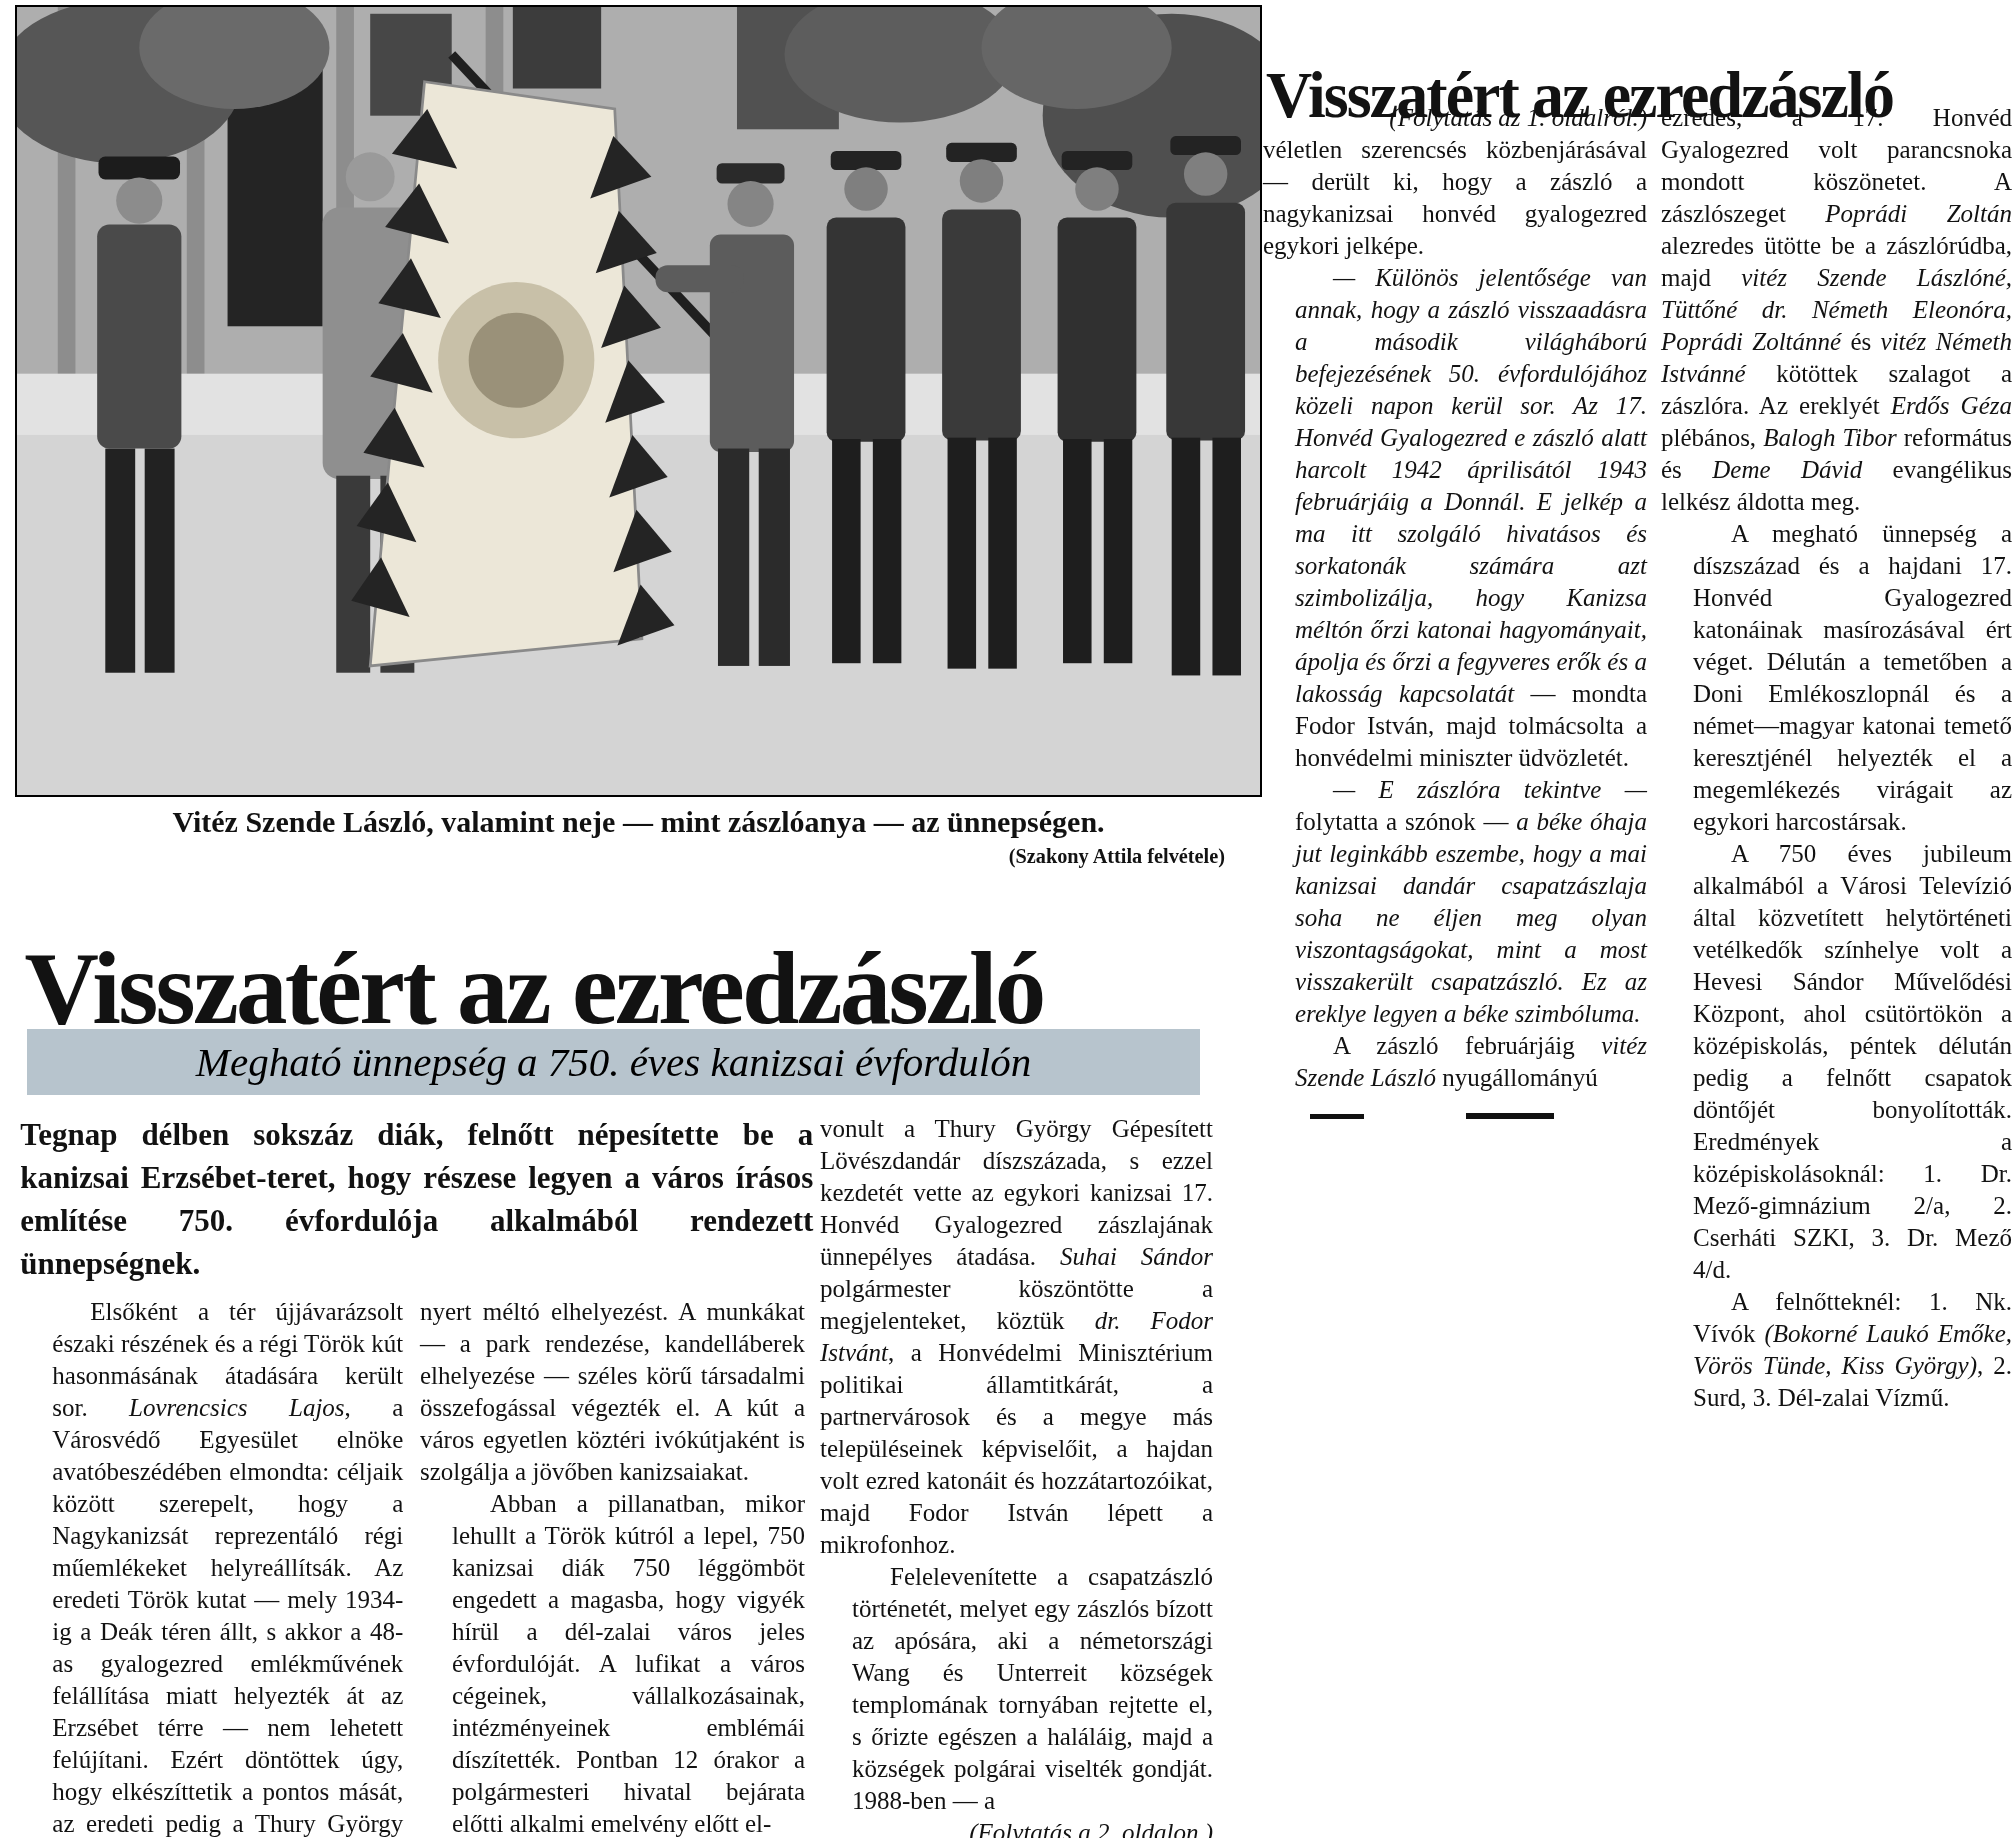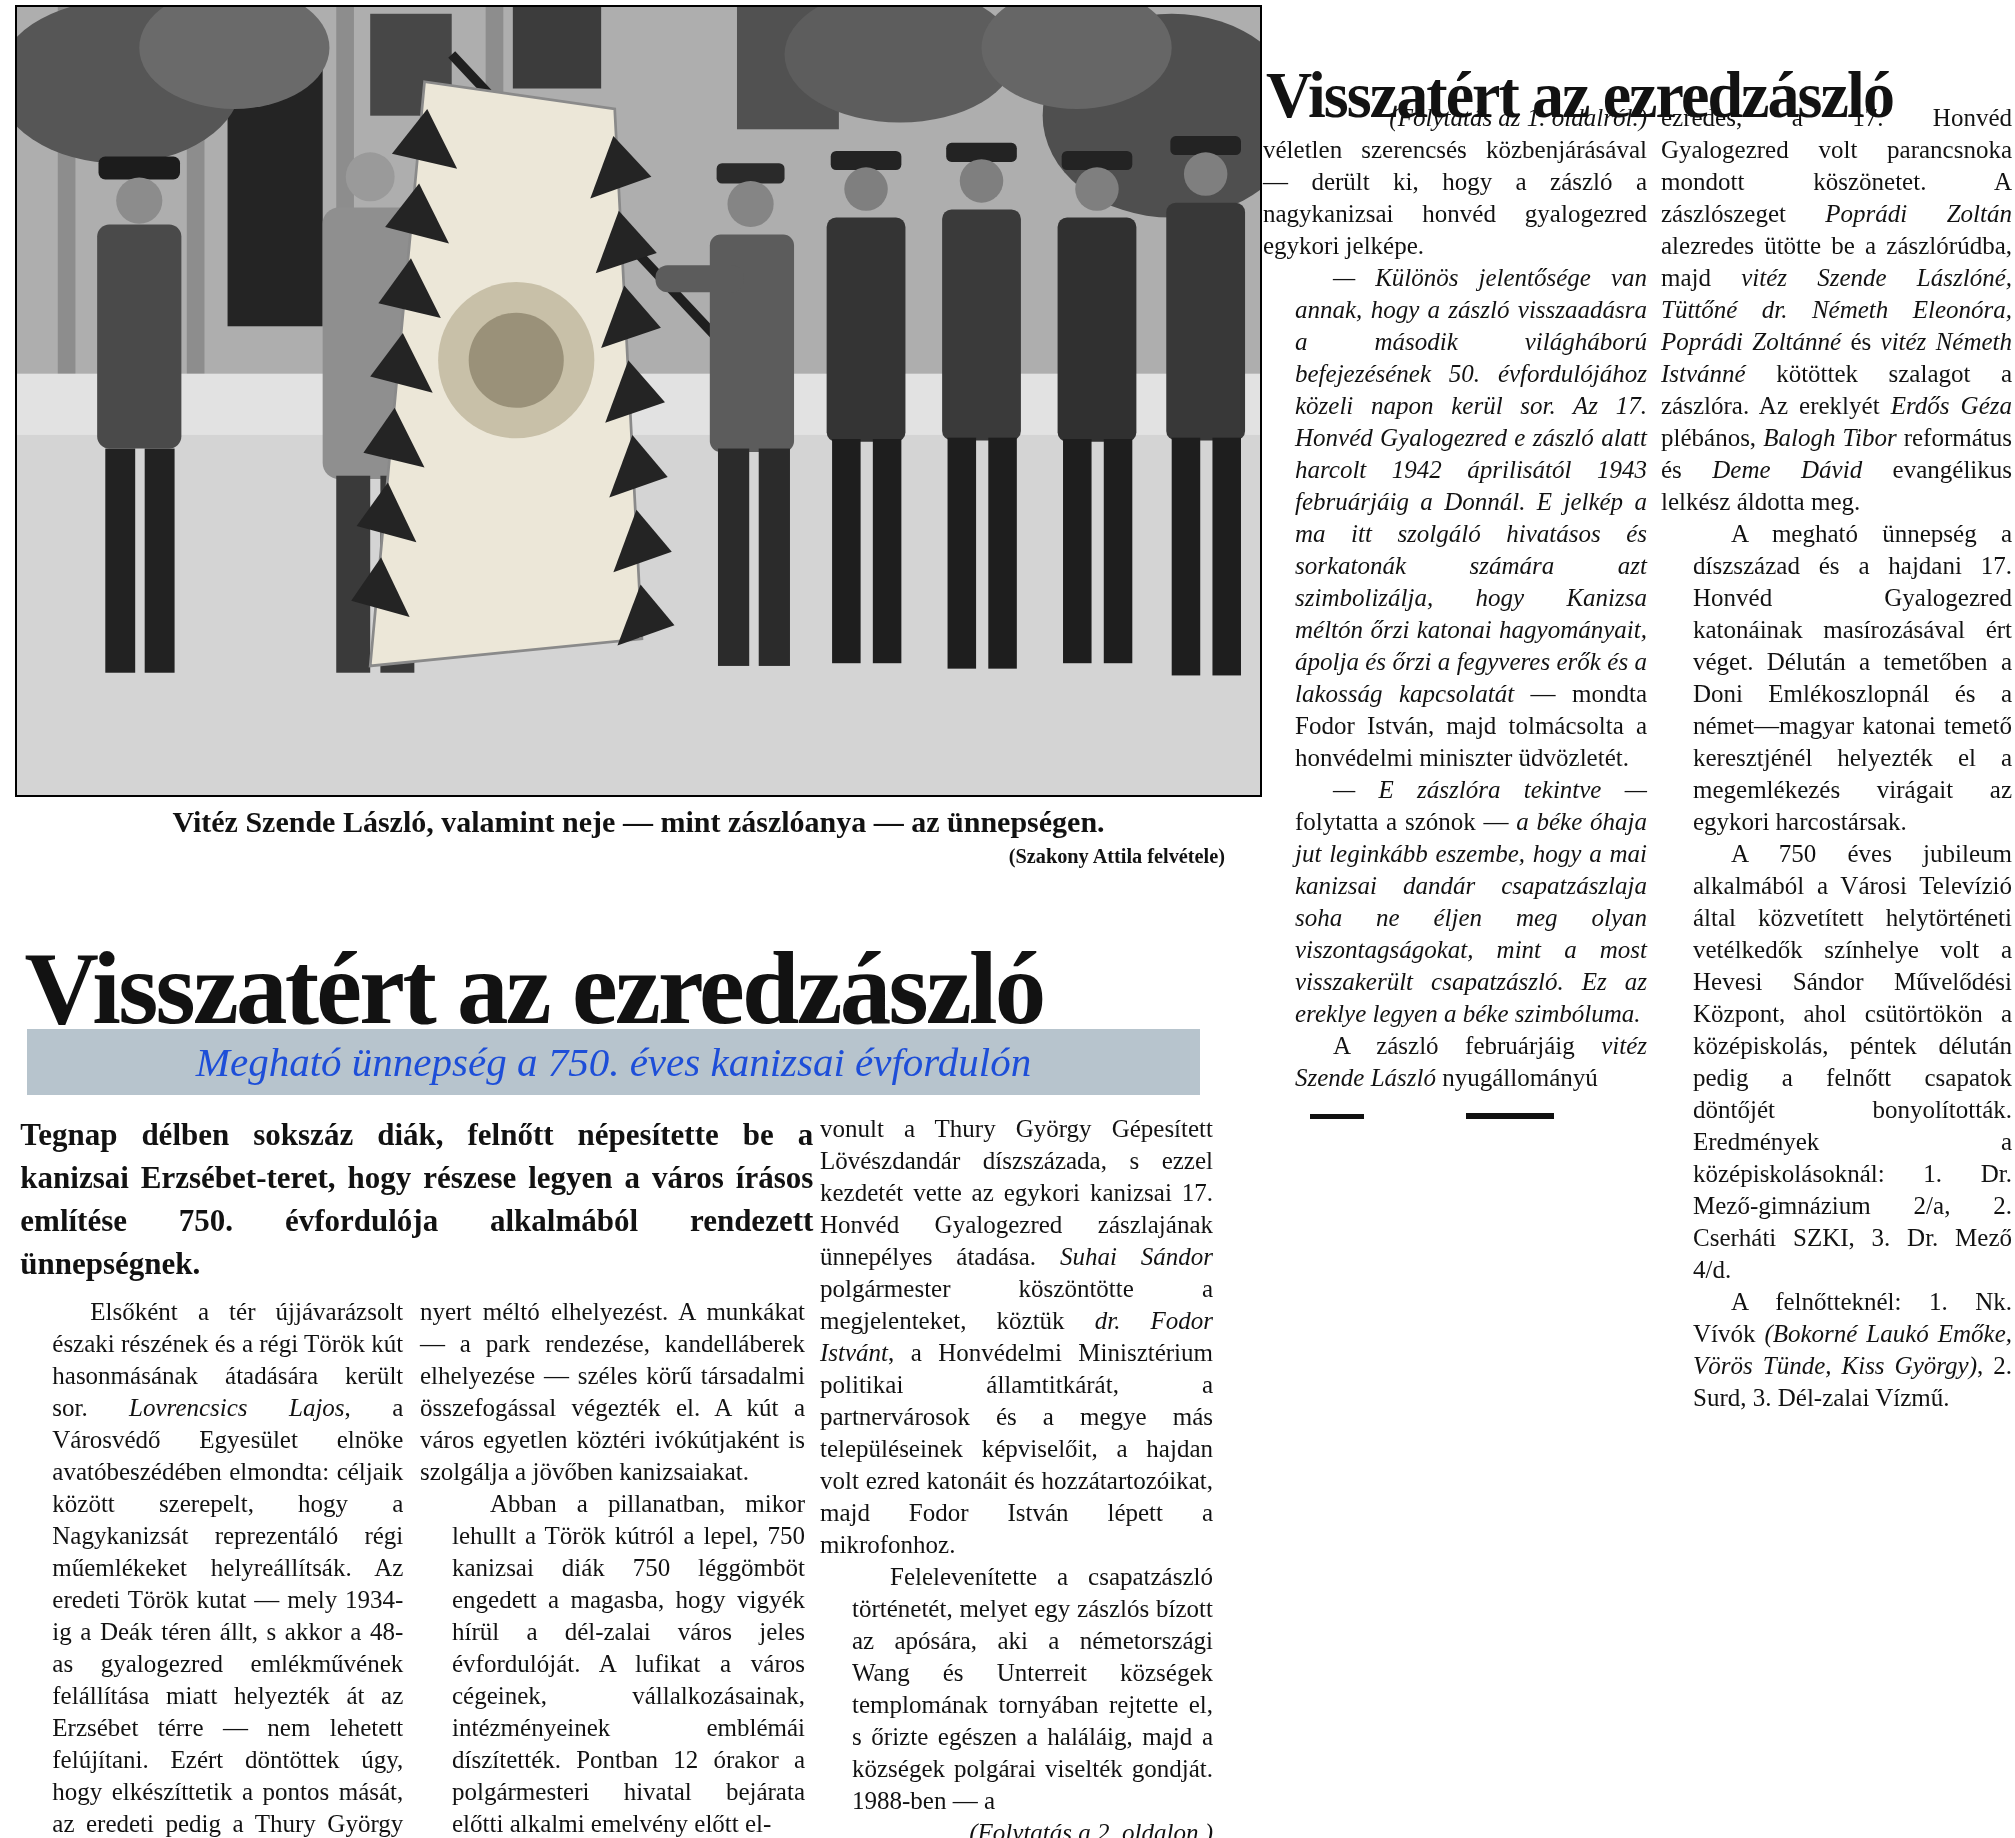--- a/index.html
+++ b/index.html
@@ -27,21 +27,21 @@
   .m-headline{
     left:24.4px;top:868px;width:1193px;
     font-size:103px;font-weight:bold;letter-spacing:-2.7px;
     white-space:nowrap;line-height:1;
   }
   .subbar{
     left:27px;top:1029px;width:1173px;height:66px;
     display:flex;align-items:center;justify-content:center;
   }
   .subbar-label{
-    font-style:italic;font-size:41px;color:#1d4ed8;letter-spacing:0px;
+    font-style:italic;font-size:41px;color:#000000;letter-spacing:0px;
   }
   .lede{
     left:20.3px;top:1113px;width:793px;
     font-size:31px;font-weight:bold;line-height:43px;text-align:justify;
   }
   
   .col{
     text-align:justify;font-size:25px;line-height:32px;
   }
   .col p{margin:0;padding:0;}

